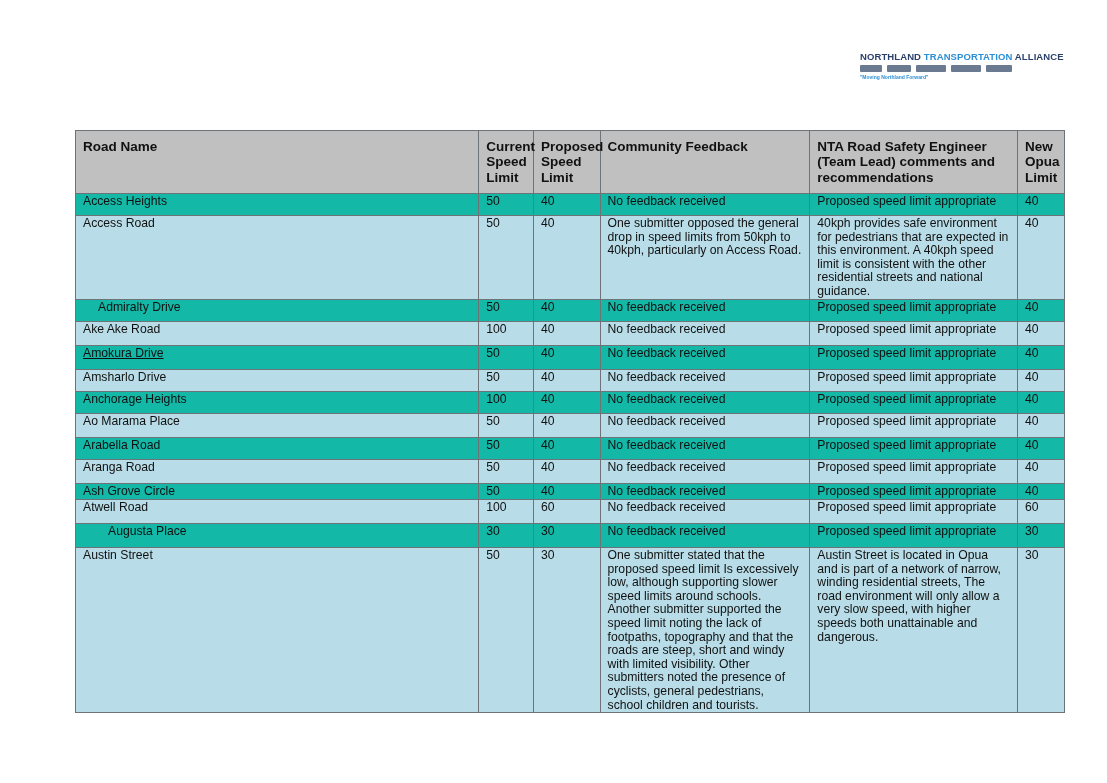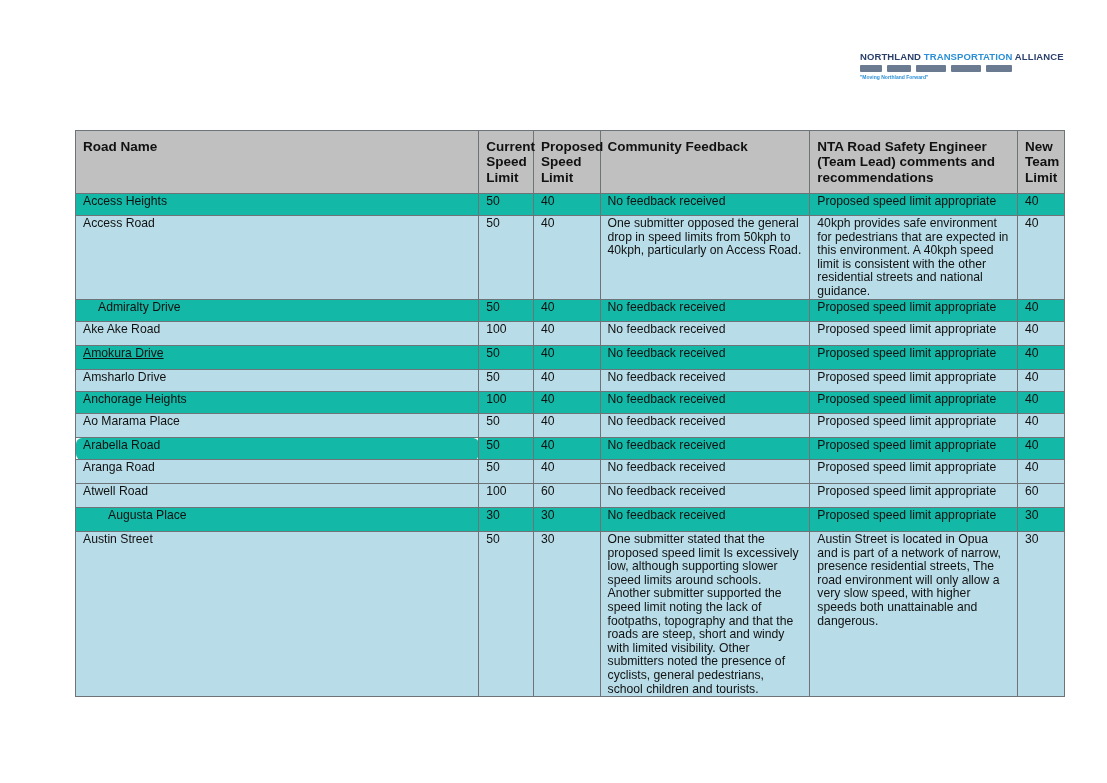--- a/index.html
+++ b/index.html
@@ -49,21 +49,21 @@
       <col class="c5">
       <col class="c6">
   </colgroup>
   <thead>
     <tr>
       <th>Road Name</th>
       <th>Current Speed Limit</th>
       <th>Proposed Speed Limit</th>
       <th>Community Feedback</th>
       <th>NTA Road Safety Engineer (Team Lead) comments and recommendations</th>
-      <th>New Team Limit</th>
+      <th>New Opua Limit</th>
     </tr>
   </thead>
   <tbody id="tbody">
       <tr class="r-light">
         <td class="bottom" style="height: 20px;">Access Heights</td>
         <td class="bottom" style="height: 20px;">50</td>
         <td class="bottom" style="height: 20px;">40</td>
         <td style="height: 20px;">No feedback received</td>
         <td style="height: 20px;">Proposed speed limit appropriate</td>
         <td style="height: 20px;">40</td>
@@ -118,34 +118,42 @@
       </tr>
       <tr class="r-dark">
         <td class="bottom" style="height: 22px;">Ao Marama Place</td>
         <td class="bottom" style="height: 22px;">50</td>
         <td class="bottom" style="height: 22px;">40</td>
         <td class="bottom" style="height: 22px;">No feedback received</td>
         <td class="bottom" style="height: 22px;">Proposed speed limit appropriate</td>
         <td class="bottom" style="height: 22px;">40</td>
       </tr>
       <tr class="r-light">
-        <td style="height: 20px; border-radius: 6px;">Arabella Road</td>
+        <td style="height: 20px;">Arabella Road</td>
         <td style="height: 20px;">50</td>
         <td style="height: 20px;">40</td>
         <td style="height: 20px;">No feedback received</td>
         <td style="height: 20px;">Proposed speed limit appropriate</td>
         <td style="height: 20px;">40</td>
       </tr>
       <tr class="r-dark">
         <td class="bottom" style="height: 22px;">Aranga Road</td>
         <td class="bottom" style="height: 22px;">50</td>
         <td class="bottom" style="height: 22px;">40</td>
         <td class="bottom" style="height: 22px;">No feedback received</td>
         <td class="bottom" style="height: 22px;">Proposed speed limit appropriate</td>
         <td class="bottom" style="height: 22px;">40</td>
+      </tr>
+      <tr class="r-light">
+        <td style="height: 14px;">Ash Grove Circle</td>
+        <td style="height: 14px;">50</td>
+        <td style="height: 14px;">40</td>
+        <td style="height: 14px;">No feedback received</td>
+        <td style="height: 14px;">Proposed speed limit appropriate</td>
+        <td style="height: 14px;">40</td>
       </tr>
       <tr class="r-dark">
         <td style="height: 22px;">Atwell Road</td>
         <td style="height: 22px;">100</td>
         <td style="height: 22px;">60</td>
         <td style="height: 22px;">No feedback received</td>
         <td style="height: 22px;">Proposed speed limit appropriate</td>
         <td style="height: 22px;">60</td>
       </tr>
       <tr class="r-light">
@@ -154,17 +162,17 @@
         <td class="bottom" style="height: 22px;">30</td>
         <td style="height: 22px;">No feedback received</td>
         <td style="height: 22px;"> Proposed speed limit appropriate</td>
         <td style="height: 22px;">30</td>
       </tr>
       <tr class="r-dark">
         <td style="height: 163px;">Austin Street</td>
         <td style="height: 163px;">50</td>
         <td style="height: 163px;">30</td>
         <td style="height: 163px;">One submitter stated that the proposed speed limit Is excessively low, although supporting slower speed limits around schools. Another submitter supported the speed limit noting the lack of footpaths, topography and that the roads are steep, short and windy with limited visibility.  Other submitters noted the presence of cyclists, general pedestrians, school children and tourists.</td>
-        <td style="height: 163px;">Austin Street is located in Opua and is part of a network of narrow, presence residential streets, The road environment will only allow a very slow speed, with higher speeds both unattainable and dangerous.</td>
+        <td style="height: 163px;">Austin Street is located in Opua and is part of a network of narrow, winding residential streets, The road environment will only allow a very slow speed, with higher speeds both unattainable and dangerous.</td>
         <td style="height: 163px;">30</td>
       </tr>
     </tbody>
 </table>
 
 </body></html>

